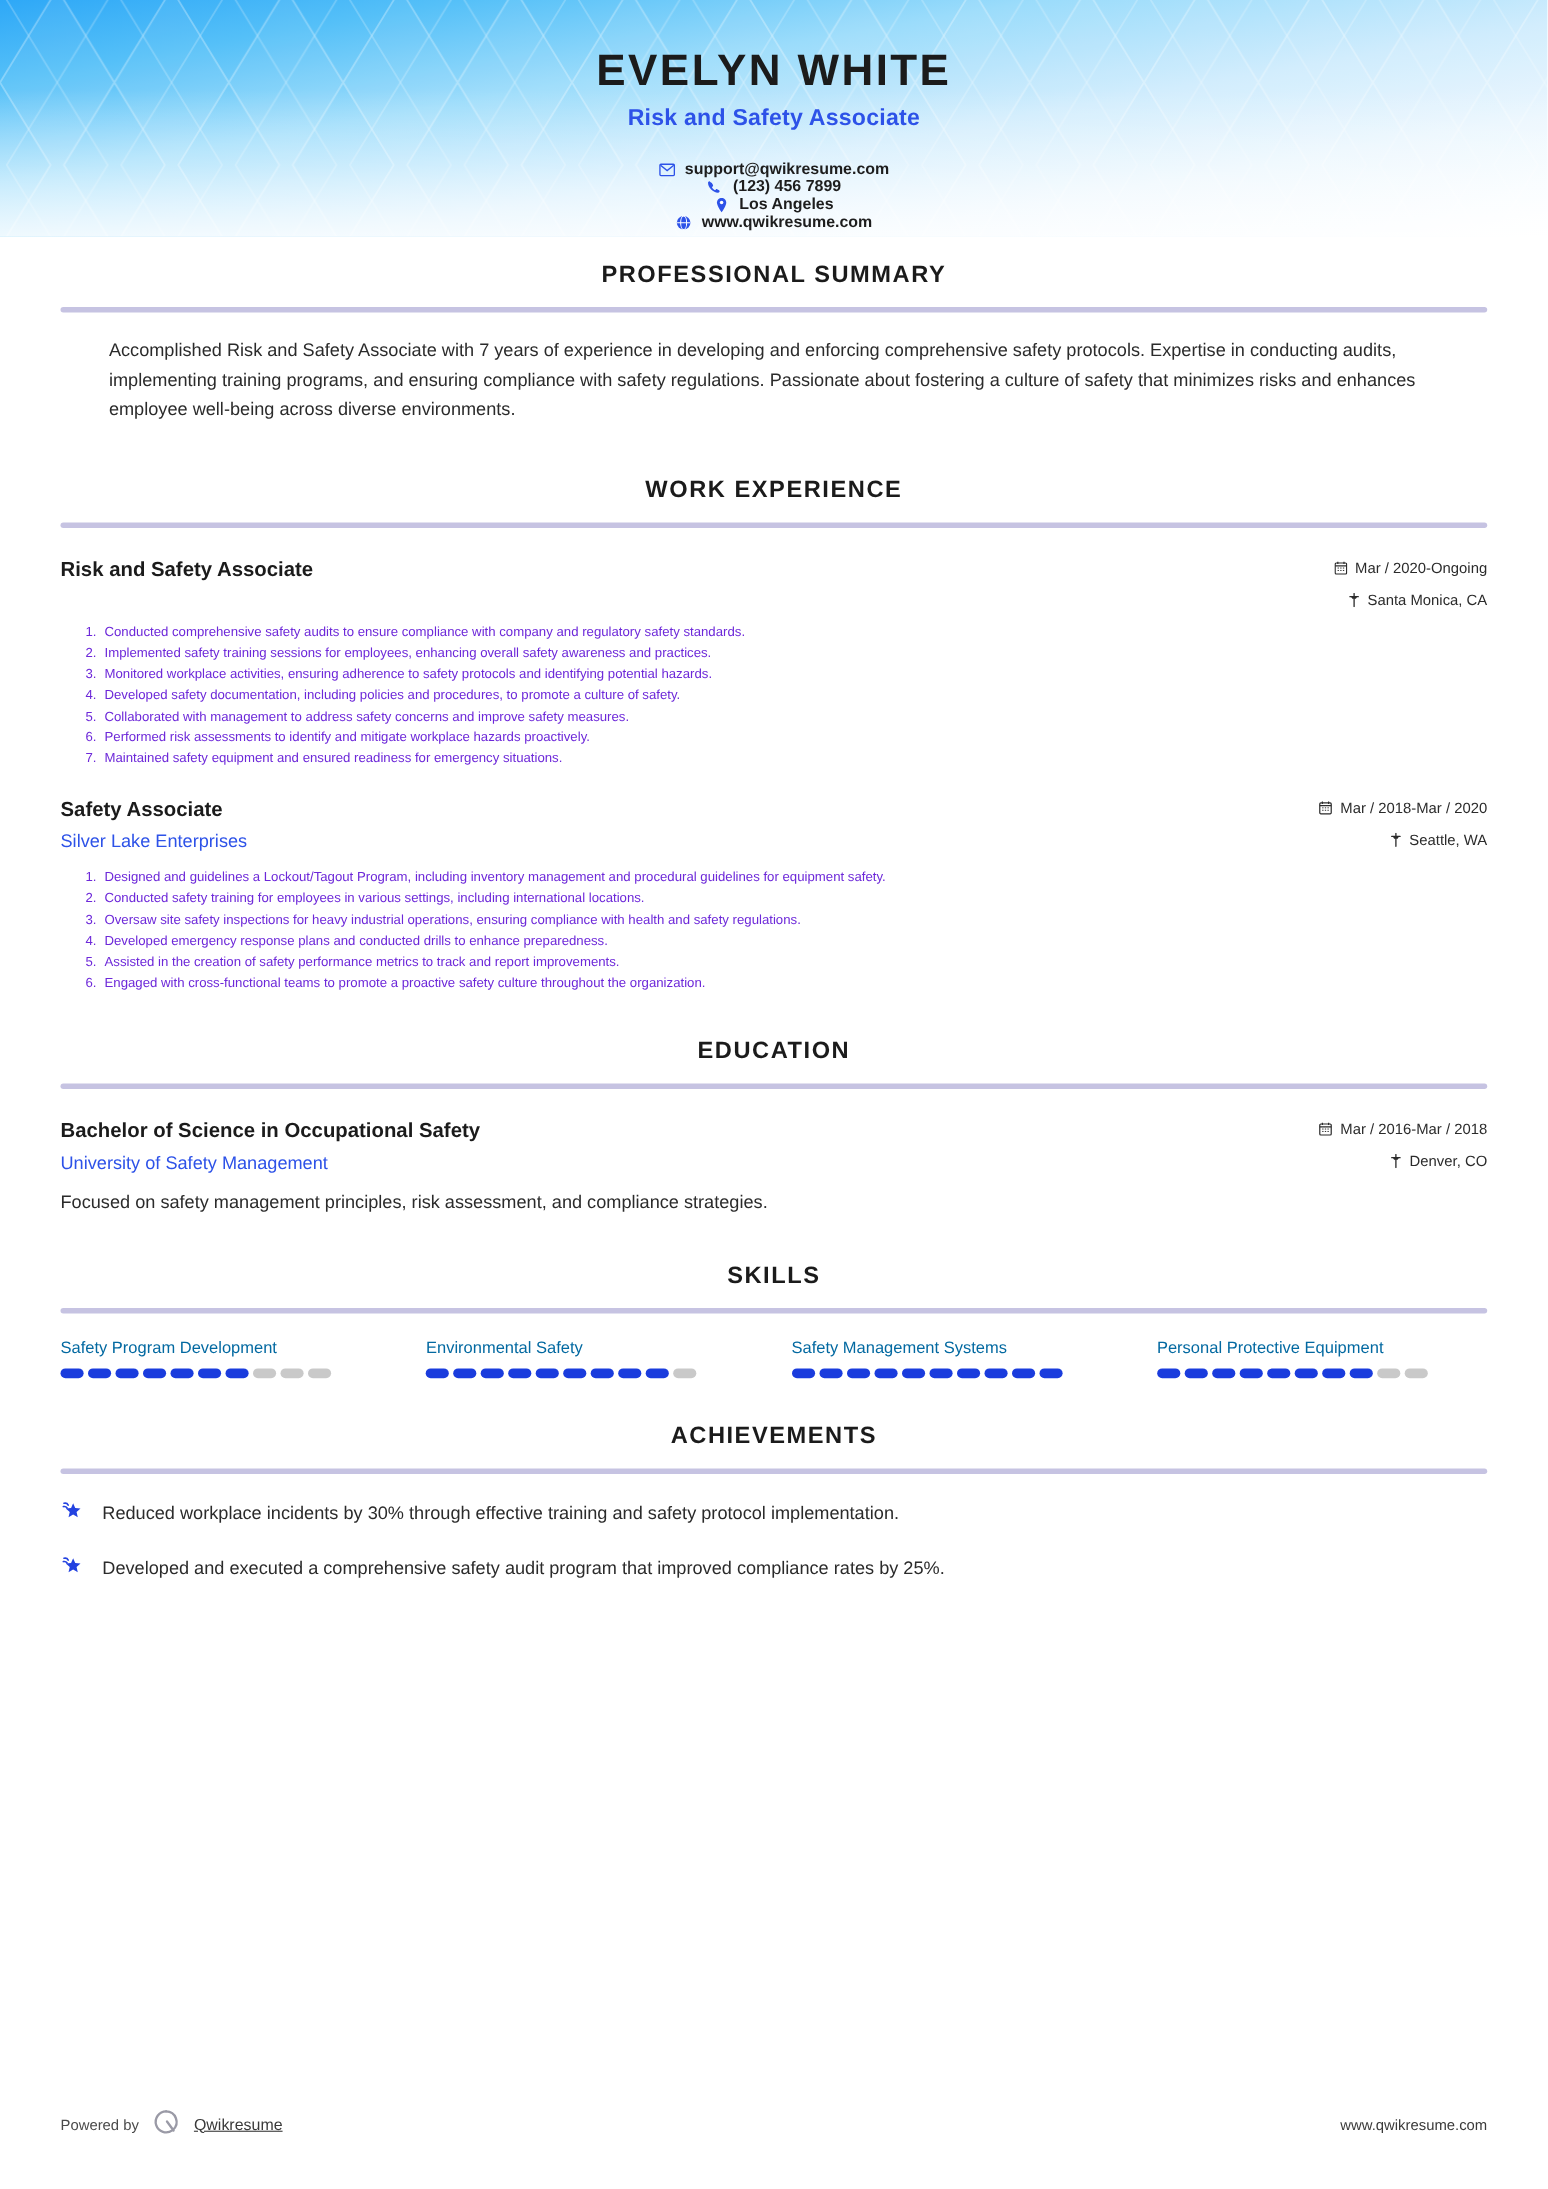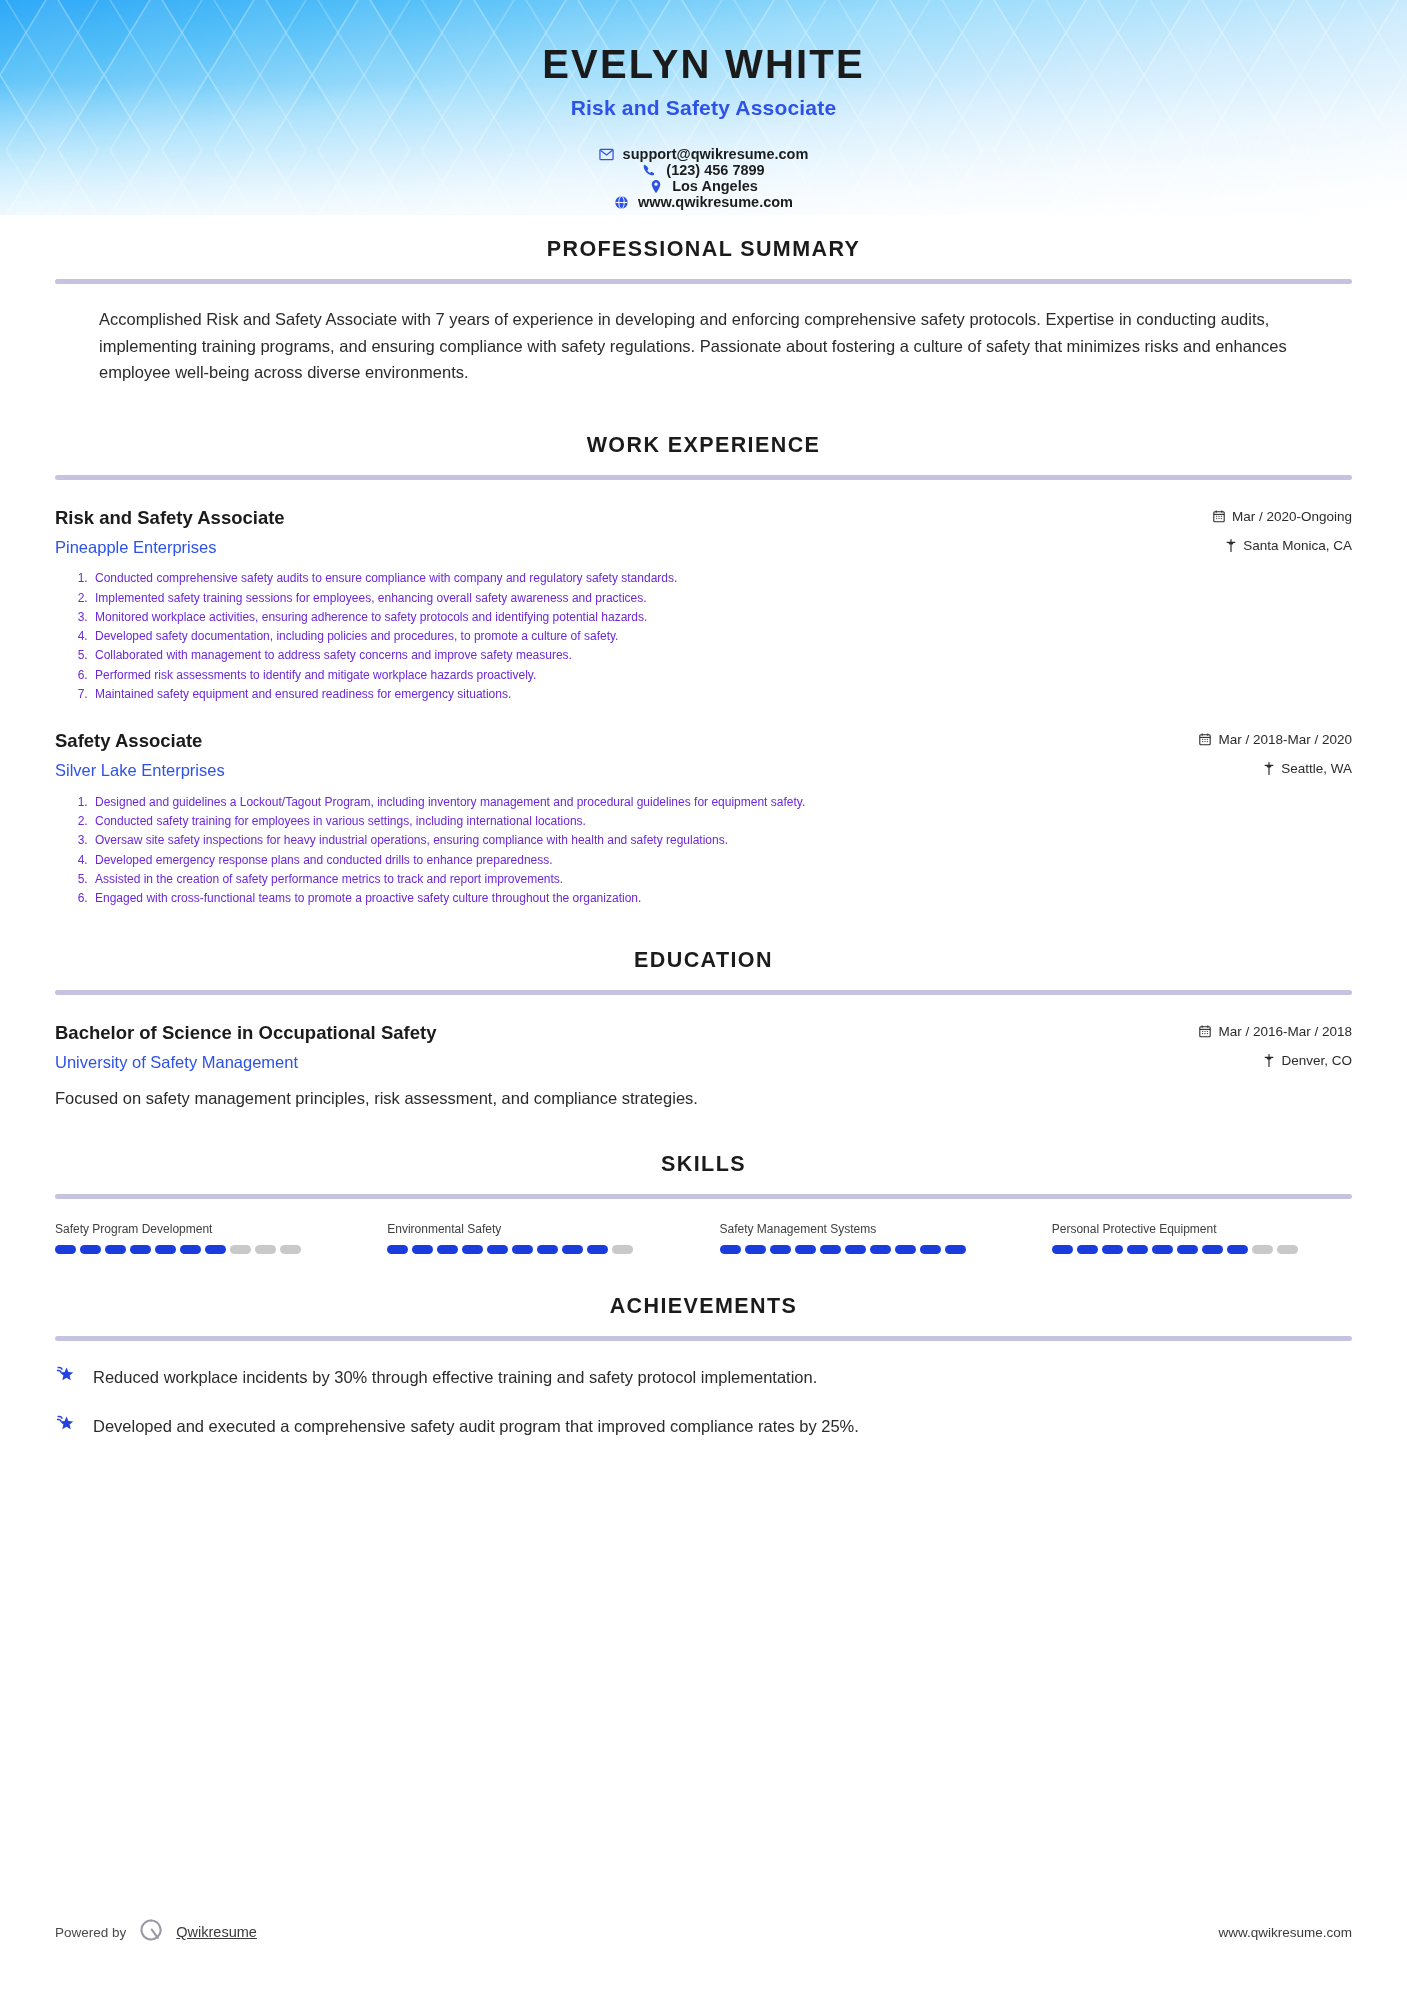--- a/index.html
+++ b/index.html
@@ -163,22 +163,22 @@
   }
 
   
   .skills-grid {
     display: grid;
     grid-template-columns: repeat(4, 1fr);
     column-gap: 32px;
     margin-top: 22px;
   }
   .skill-name {
-    font-size: 12px;
-    color: #404040;
+    font-size: 15px;
+    color: #0369a1;
     line-height: 1.35;
     margin-bottom: 8px;
   }
   .skill-bar {
     display: flex;
     gap: 4px;
     margin-top: 2px;
   }
   .seg {
     width: 21px;
@@ -316,21 +316,20 @@
 
     <div class="section">
       <div class="gap-md"></div>
       <div class="section-title">WORK EXPERIENCE</div>
       <div class="section-rule"></div>
 
       <div class="entry">
         <div class="entry-head">
           <div class="entry-left">
             <div class="entry-role">Risk and Safety Associate</div>
-            <div class="entry-org">Pineapple Enterprises</div>
           </div>
           <div class="entry-right">
             <div class="meta-line">
               <span>
                 <svg width="12" height="13" viewBox="0 0 12 13" xmlns="http://www.w3.org/2000/svg">
                   <rect x="0.8" y="1.8" width="10.4" height="10" rx="1" fill="none" stroke="#2b2b2b" stroke-width="1.1"></rect>
                   <path d="M0.8 4.4 H11.2" stroke="#2b2b2b" stroke-width="1.1"></path>
                   <path d="M3.2 0.6 V2.8 M8.8 0.6 V2.8" stroke="#2b2b2b" stroke-width="1.1"></path>
                   <path d="M3 6.4 H4.2 M5.4 6.4 H6.6 M7.8 6.4 H9 M3 8.6 H4.2 M5.4 8.6 H6.6 M7.8 8.6 H9" stroke="#2b2b2b" stroke-width="0.9"></path>
                 </svg>

